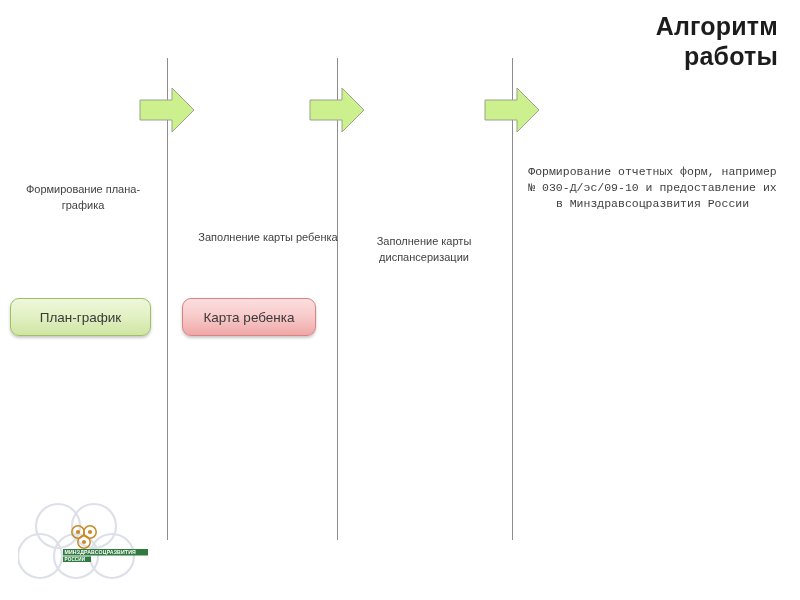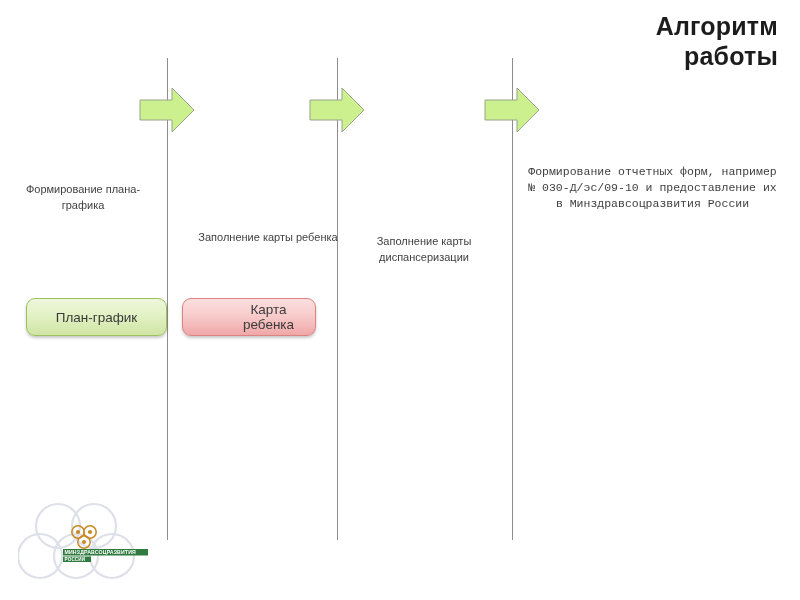--- a/index.html
+++ b/index.html
@@ -62,28 +62,26 @@
     padding:2px 8px;
     box-shadow:0 2px 3px rgba(0,0,0,.22);
   }
   .nodebox span{display:block;width:100%;}
 
   .box-green{
     background:linear-gradient(to bottom,#eef7dc 0%,#e3f1c5 45%,#cfe5a4 100%);
     border:1px solid #9cc15e;
     color:#3a3a3a;
     font-size:13.5px;
-    margin-left:16px;
   }
   .box-red{
     background:linear-gradient(to bottom,#fcdede 0%,#f8cccc 45%,#f0a7a7 100%);
     border:1px solid #d98383;
     color:#3a3a3a;
     font-size:13.5px;
-    padding-left:47px;
   }
   .box-blue{
     background:linear-gradient(to bottom,#dbe9f8 0%,#cbdff4 45%,#a9c9e9 100%);
     border:1px solid #6b9ed2;
     color:#2e2e2e;
     font-size:13.5px;
     line-height:1.28;
   }
   .box-blue .bold{font-weight:bold;}
 

